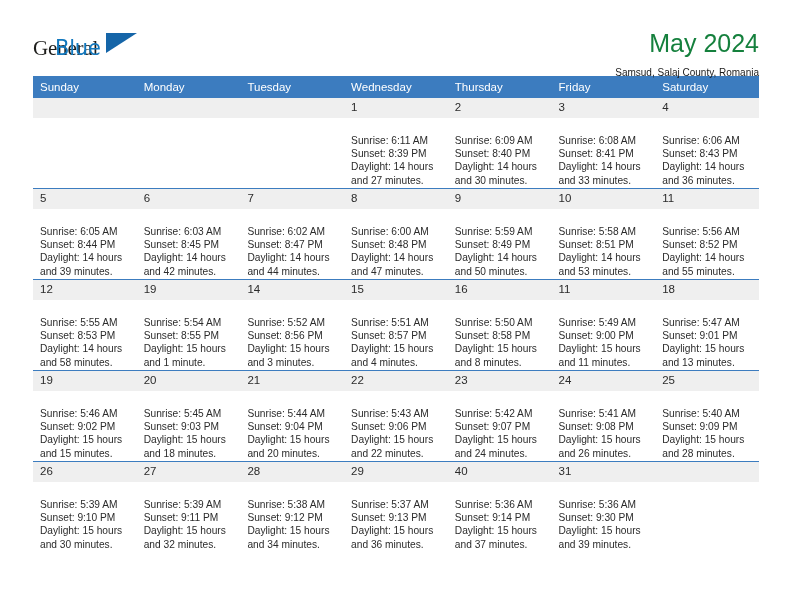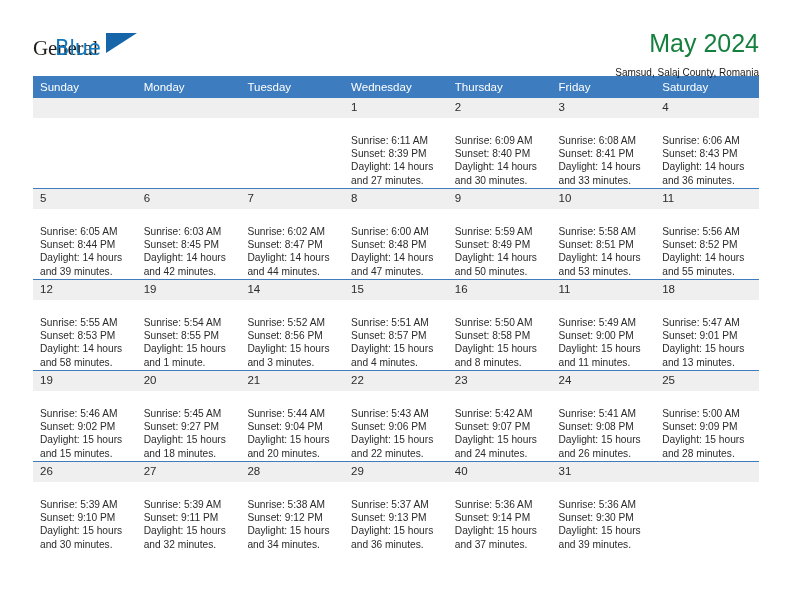--- a/index.html
+++ b/index.html
@@ -347,21 +347,21 @@
               <div>Sunrise: 5:46 AM</div>
               <div>Sunset: 9:02 PM</div>
               <div>Daylight: 15 hours</div>
               <div>and 15 minutes.</div>
             </div>
           </td>
           <td>
             <span class="daynum">20</span>
             <div class="cellbody">
               <div>Sunrise: 5:45 AM</div>
-              <div>Sunset: 9:27 PM</div>
+              <div>Sunset: 9:03 PM</div>
               <div>Daylight: 15 hours</div>
               <div>and 18 minutes.</div>
             </div>
           </td>
           <td>
             <span class="daynum">21</span>
             <div class="cellbody">
               <div>Sunrise: 5:44 AM</div>
               <div>Sunset: 9:04 PM</div>
               <div>Daylight: 15 hours</div>
@@ -391,21 +391,21 @@
             <div class="cellbody">
               <div>Sunrise: 5:41 AM</div>
               <div>Sunset: 9:08 PM</div>
               <div>Daylight: 15 hours</div>
               <div>and 26 minutes.</div>
             </div>
           </td>
           <td>
             <span class="daynum">25</span>
             <div class="cellbody">
-              <div>Sunrise: 5:00 AM</div>
+              <div>Sunrise: 5:40 AM</div>
               <div>Sunset: 9:09 PM</div>
               <div>Daylight: 15 hours</div>
               <div>and 28 minutes.</div>
             </div>
           </td>
         </tr>
         <tr class="week-row">
           <td>
             <span class="daynum">26</span>
             <div class="cellbody">

